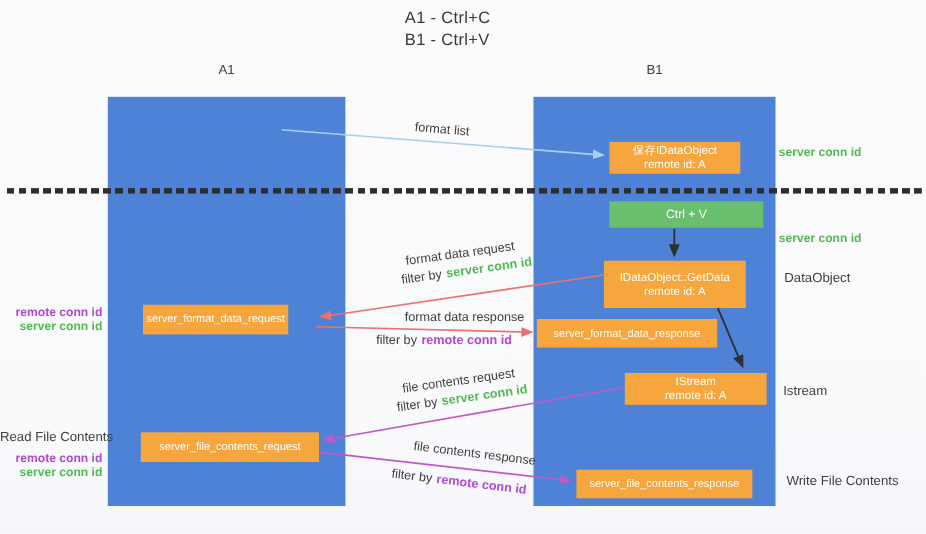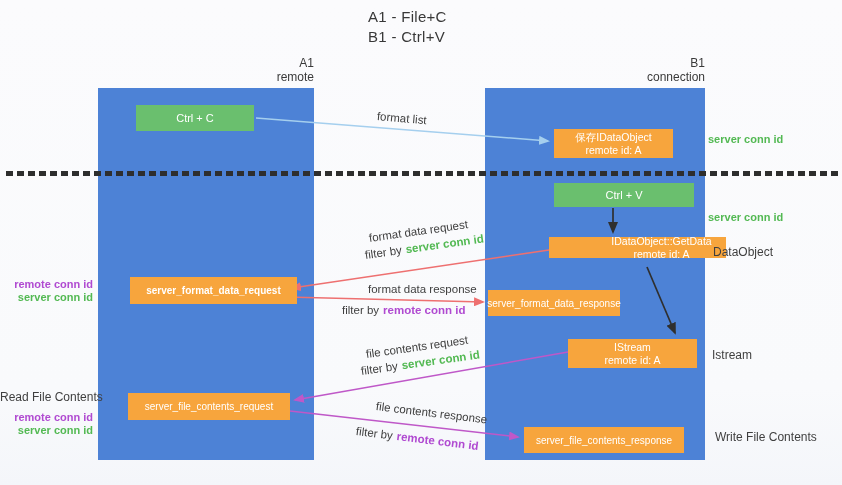--- a/index.html
+++ b/index.html
@@ -3,21 +3,21 @@
 <meta charset="utf-8">
 <style>
   html,body{margin:0;padding:0;background:#fafbfc;}
   .canvas{
     position:relative;width:842px;height:485px;overflow:hidden;
     background:linear-gradient(180deg,#fbfbfd 0%,#f9fafc 80%,#f4f6fa 100%);
     font-family:"Liberation Sans",sans-serif;color:#3a3a3a;
   }
   .abs{position:absolute;}
   .title-block{left:368px;top:7px;font-size:15px;line-height:20px;color:#383838;letter-spacing:.3px;}
-  .lane-header{top:56px;text-align:right;font-size:12px;line-height:14px;color:#3a3a3a;}
+  .lane-header{top:56px;text-align:center;font-size:12px;line-height:14px;color:#3a3a3a;}
   .lane{top:88px;height:372px;background:#4d82d6;z-index:1;}
   .lane-a{left:98px;width:216px;}
   .lane-b{left:485px;width:220px;}
   .dotted{left:6px;top:171px;width:832px;height:5px;z-index:3;
     background:repeating-linear-gradient(to right,#2e2e2e 0 7px,transparent 7px 11px);}
   .arrows{left:0;top:0;width:842px;height:485px;z-index:2;pointer-events:none;}
   .node{z-index:4;display:flex;flex-direction:column;align-items:center;justify-content:center;
     color:#ffffff;text-align:center;white-space:nowrap;}
   .node-green{background:#6abf6e;font-size:11px;}
   .node-orange{background:#f7a53d;}
@@ -34,31 +34,29 @@
   .side-dark{font-size:12px;color:#3f3f3f;}
   .side-small{font-size:11px;font-weight:bold;line-height:13px;}
   .left-col{left:0;width:93px;text-align:right;}
 </style>
 </head>
 <body>
 
 <div class="canvas">
 
   <div class="abs title-block">
-    <div>A1 - File+C</div>
+    <div>A1 - Ctrl+C</div>
     <div>B1 - Ctrl+V</div>
   </div>
 
   <div class="abs lane-header" style="left:98px;width:216px;">
     <div>A1</div>
-    <div>remote</div>
   </div>
   <div class="abs lane-header" style="left:485px;width:220px;">
     <div>B1</div>
-    <div>connection</div>
   </div>
 
   <div class="abs lane lane-a"></div>
   <div class="abs lane lane-b"></div>
 
   <svg class="abs arrows" viewBox="0 0 842 485">
     <defs>
       <marker id="ah-blue" markerUnits="userSpaceOnUse" markerWidth="11" markerHeight="9" refX="9" refY="4.5" orient="auto">
         <path d="M0,0 L11,4.5 L0,9 Z" fill="#a5cfee"></path>
       </marker>
@@ -76,43 +74,40 @@
     <line x1="613" y1="208" x2="613" y2="232" stroke-width="1.7" marker-end="url(#ah-black)" stroke="#2f2f2f"></line>
     <line x1="549" y1="250" x2="292" y2="288" stroke-width="1.5" marker-end="url(#ah-red)" stroke="#ee7070"></line>
     <line x1="287" y1="297" x2="483" y2="302" stroke-width="1.5" marker-end="url(#ah-red)" stroke="#ee7070"></line>
     <line x1="647" y1="267" x2="675" y2="333" stroke-width="1.7" marker-end="url(#ah-black)" stroke="#2f2f2f"></line>
     <line x1="568" y1="352" x2="295" y2="400" stroke-width="1.5" marker-end="url(#ah-purple)" stroke="#bf58c8"></line>
     <line x1="290" y1="411" x2="518" y2="437" stroke-width="1.5" marker-end="url(#ah-purple)" stroke="#bf58c8"></line>
   </svg>
 
   <div class="abs dotted"></div>
 
-  <div class="abs node node-green" style="left:136px;top:105px;width:118px;height:26px;">
-    <span>Ctrl + C</span>
-  </div>
 
   <div class="abs node node-orange two-line" style="left:554px;top:129px;width:119px;height:29px;">
     <span>保存IDataObject</span>
     <span>remote id: A</span>
   </div>
 
   <div class="abs node node-green" style="left:554px;top:183px;width:140px;height:24px;">
     <span>Ctrl + V</span>
   </div>
 
-  <div class="abs node node-orange two-line" style="left:549px;top:237px;width:129px;height:21px;padding-left:48px;">
+  <div class="abs node node-orange two-line" style="left:549px;top:237px;width:129px;height:43px;">
     <span>IDataObject::GetData</span>
     <span>remote id: A</span>
   </div>
 
-  <div class="abs node node-orange one-line" style="left:130px;top:277px;width:167px;height:27px;font-weight:bold;">
+  <div class="abs node node-orange one-line" style="left:130px;top:277px;width:132px;height:27px;">
     <span>server_format_data_request</span>
   </div>
 
-  <div class="abs node node-orange one-line" style="left:488px;top:290px;width:132px;height:26px;">
+  <div class="abs node node-orange one-line" style="left:488px;top:290px;width:164px;height:26px;">
     <span>server_format_data_response</span>
   </div>
 
   <div class="abs node node-orange two-line" style="left:568px;top:339px;width:129px;height:29px;">
     <span>IStream</span>
     <span>remote id: A</span>
   </div>
 
   <div class="abs node node-orange one-line" style="left:524px;top:427px;width:160px;height:26px;">
     <span>server_file_contents_response</span>

